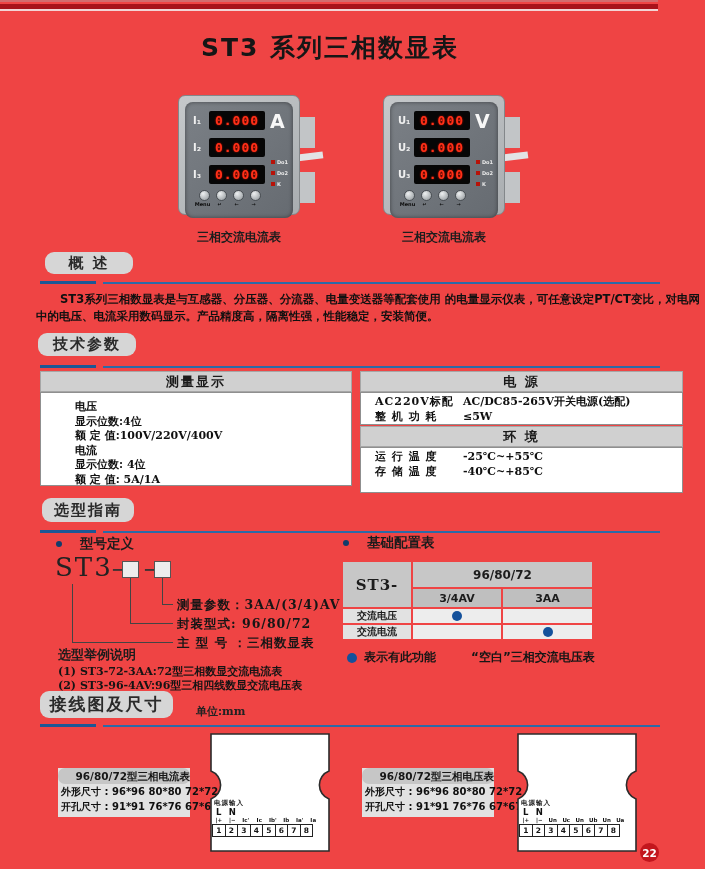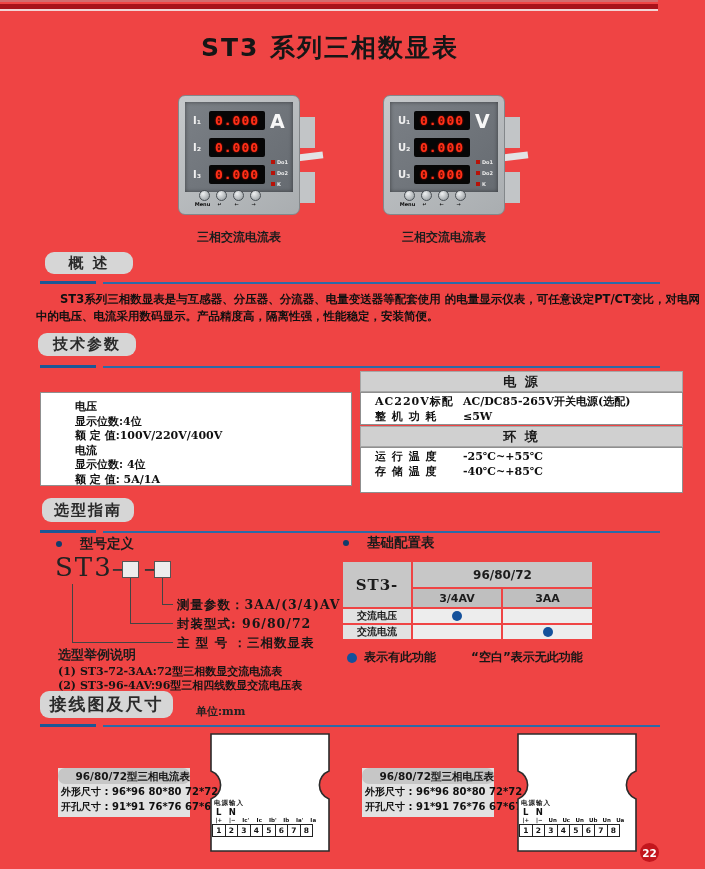--- a/index.html
+++ b/index.html
@@ -15,22 +15,22 @@
   .topbar-light { position:absolute; left:0; top:9px; width:658px; height:2px; background:#f2d4d5; }
 
   .title { position:absolute; left:0; top:31px; width:660px; text-align:center;
            font-size:25px; font-weight:600; letter-spacing:2px; color:#161616; }
 
   
   .bracket { position:absolute; width:21px; background:#c2c5c7; z-index:0; }
   .slit { position:absolute; width:27px; height:7px; background:#e2e4e5; transform:rotate(-7deg); z-index:0; }
   .meter { position:absolute; width:122px; height:120px; background:linear-gradient(145deg,#c6c9cb,#a9adb0);
            border:1px solid #83878a; border-radius:7px; padding:6px; z-index:1; }
-  .face  { width:108px; height:90px; background:linear-gradient(135deg,#7b8086,#666b71);
-           border-radius:0; position:relative; padding:7px 0 0 8px; box-shadow:inset 0 0 4px rgba(0,0,0,.45); }
+  .face  { width:108px; height:116px; background:linear-gradient(135deg,#7b8086,#666b71);
+           border-radius:8px; position:relative; padding:7px 0 0 8px; box-shadow:inset 0 0 4px rgba(0,0,0,.45); }
   .mrow  { display:flex; align-items:center; height:23px; margin-bottom:4px; }
   .ch    { width:16px; font-size:10px; font-weight:bold; color:#f0f0f0; }
   .disp  { width:56px; height:19px; background:#060606; border-radius:2px; color:#ff3018;
            font-family:"DejaVu Sans Mono",monospace; font-weight:bold; font-size:13px; line-height:19px;
            text-align:center; letter-spacing:1px; text-shadow:0 0 2px #c01000; }
   .unit  { font-size:19px; font-weight:bold; color:#f7f7f7; margin-left:5px; }
   .inds  { position:absolute; right:5px; top:57px; display:flex; flex-direction:column; gap:5px; }
   .ind   { display:flex; align-items:center; gap:2px; font-size:5px; font-weight:bold; color:#e9e9e9; }
   .ind .sq { width:4px; height:4px; background:#b81208; display:inline-block; }
   .btns  { display:flex; gap:6px; margin:3px 0 0 6px; }
@@ -211,20 +211,21 @@
 
   <div class="sec-box" style="left:45px; top:252px; width:88px; height:22px; font-size:15px;">概 述</div>
   <div class="rule-thick" style="top:281px;"></div>
   <div class="rule-thin" style="top:282px;"></div>
   <p class="para">ST3系列三相数显表是与互感器、分压器、分流器、电量变送器等配套使用 的电量显示仪表，可任意设定PT/CT变比，对电网中的电压、电流采用数码显示。产品精度高，隔离性强，性能稳定，安装简便。</p>
 
   <div class="sec-box" style="left:38px; top:333px; width:98px; height:23px; font-size:15px;">技术参数</div>
   <div class="rule-thick" style="top:365px;"></div>
   <div class="rule-thin" style="top:366px;"></div>
 
+  <div class="tbl-head" style="left:40px; top:371px; width:312px; height:21px;">测量显示</div>
   <div class="tbl-body meas-body" style="left:40px; top:392px; width:312px; height:94px;">
     <div>电压</div>
     <div>显示位数:4位</div>
     <div>额 定 值:100V/220V/400V</div>
     <div>电流</div>
     <div>显示位数: 4位</div>
     <div>额 定 值: 5A/1A</div>
   </div>
 
   <div class="tbl-head" style="left:360px; top:371px; width:323px; height:21px;">电 源</div>
@@ -300,21 +301,21 @@
     <div class="cfg-cell cfg-rowlab">交流电流</div>
     <div class="cfg-cell cfg-data"></div>
     <div class="cfg-cell cfg-data">
         <span class="cfg-dot"></span>
       </div>
   </div>
 
   <div class="cfg-legend" style="left:347px;">
     <span class="cfg-dot"></span>
     <span>表示有此功能</span>
-    <span style="margin-left:28px;">“空白”表示无此功能</span>
+    <span style="margin-left:28px;">“空白”三相交流电压表</span>
   </div>
 
   <div class="sec-box" style="left:40px; top:691px; width:133px; height:27px; font-size:17px;">接线图及尺寸</div>
   <div class="unit-note">单位:mm</div>
   <div class="rule-thick" style="top:724px;"></div>
   <div class="rule-thin" style="top:725px;"></div>
 
   <div class="info-box" style="left:58px; top:768px;">
     <div class="info-title">96/80/72型三相电流表</div>
     <div class="info-line">外形尺寸 : 96*96  80*80  72*72</div>

